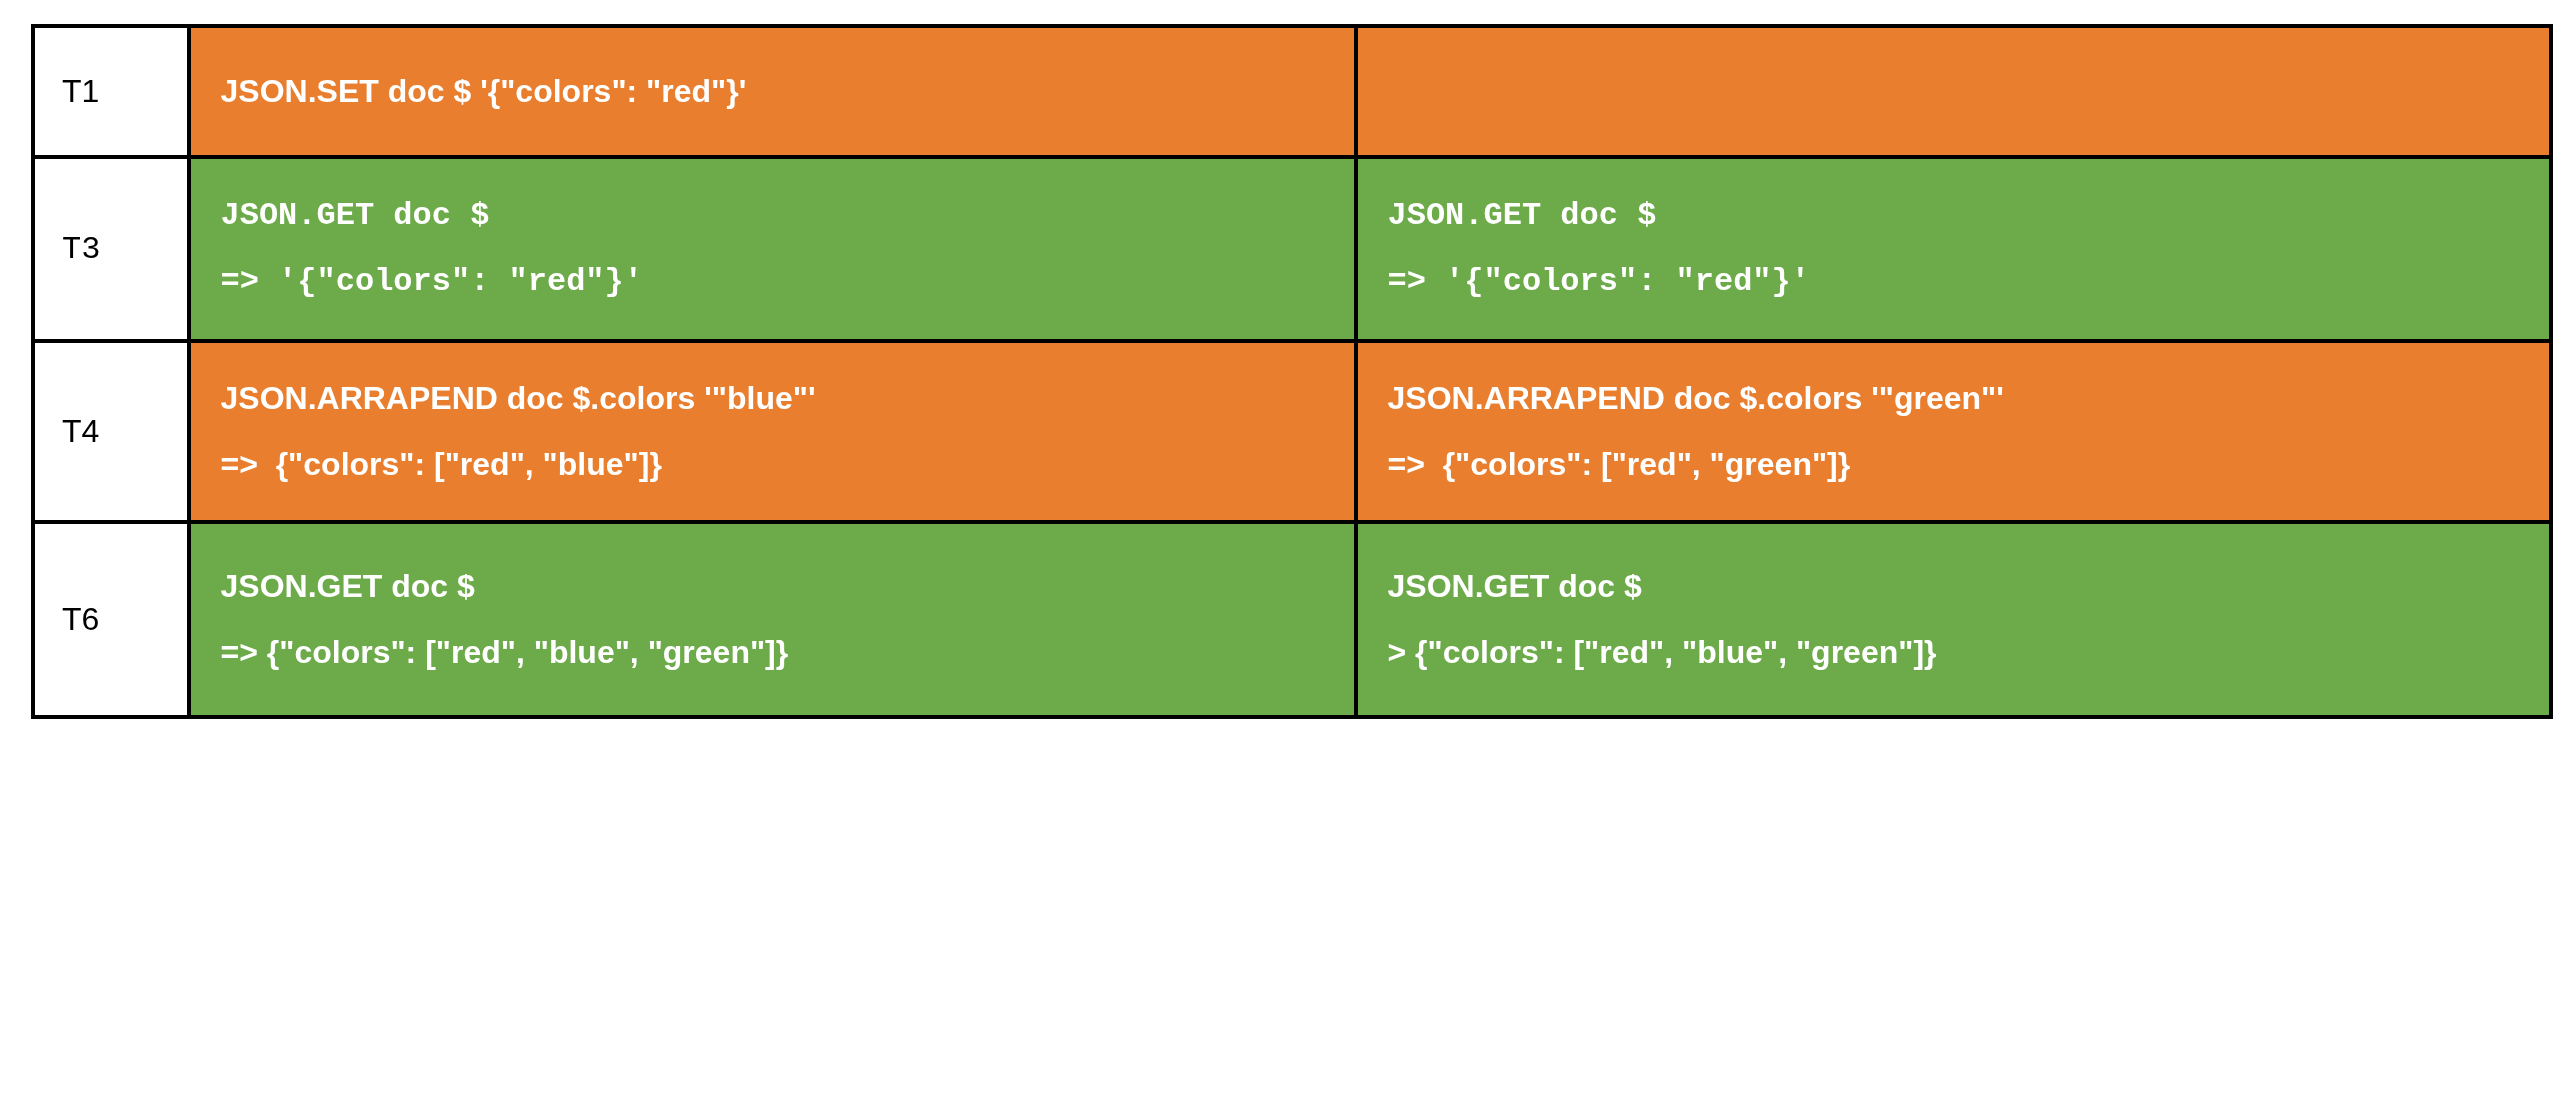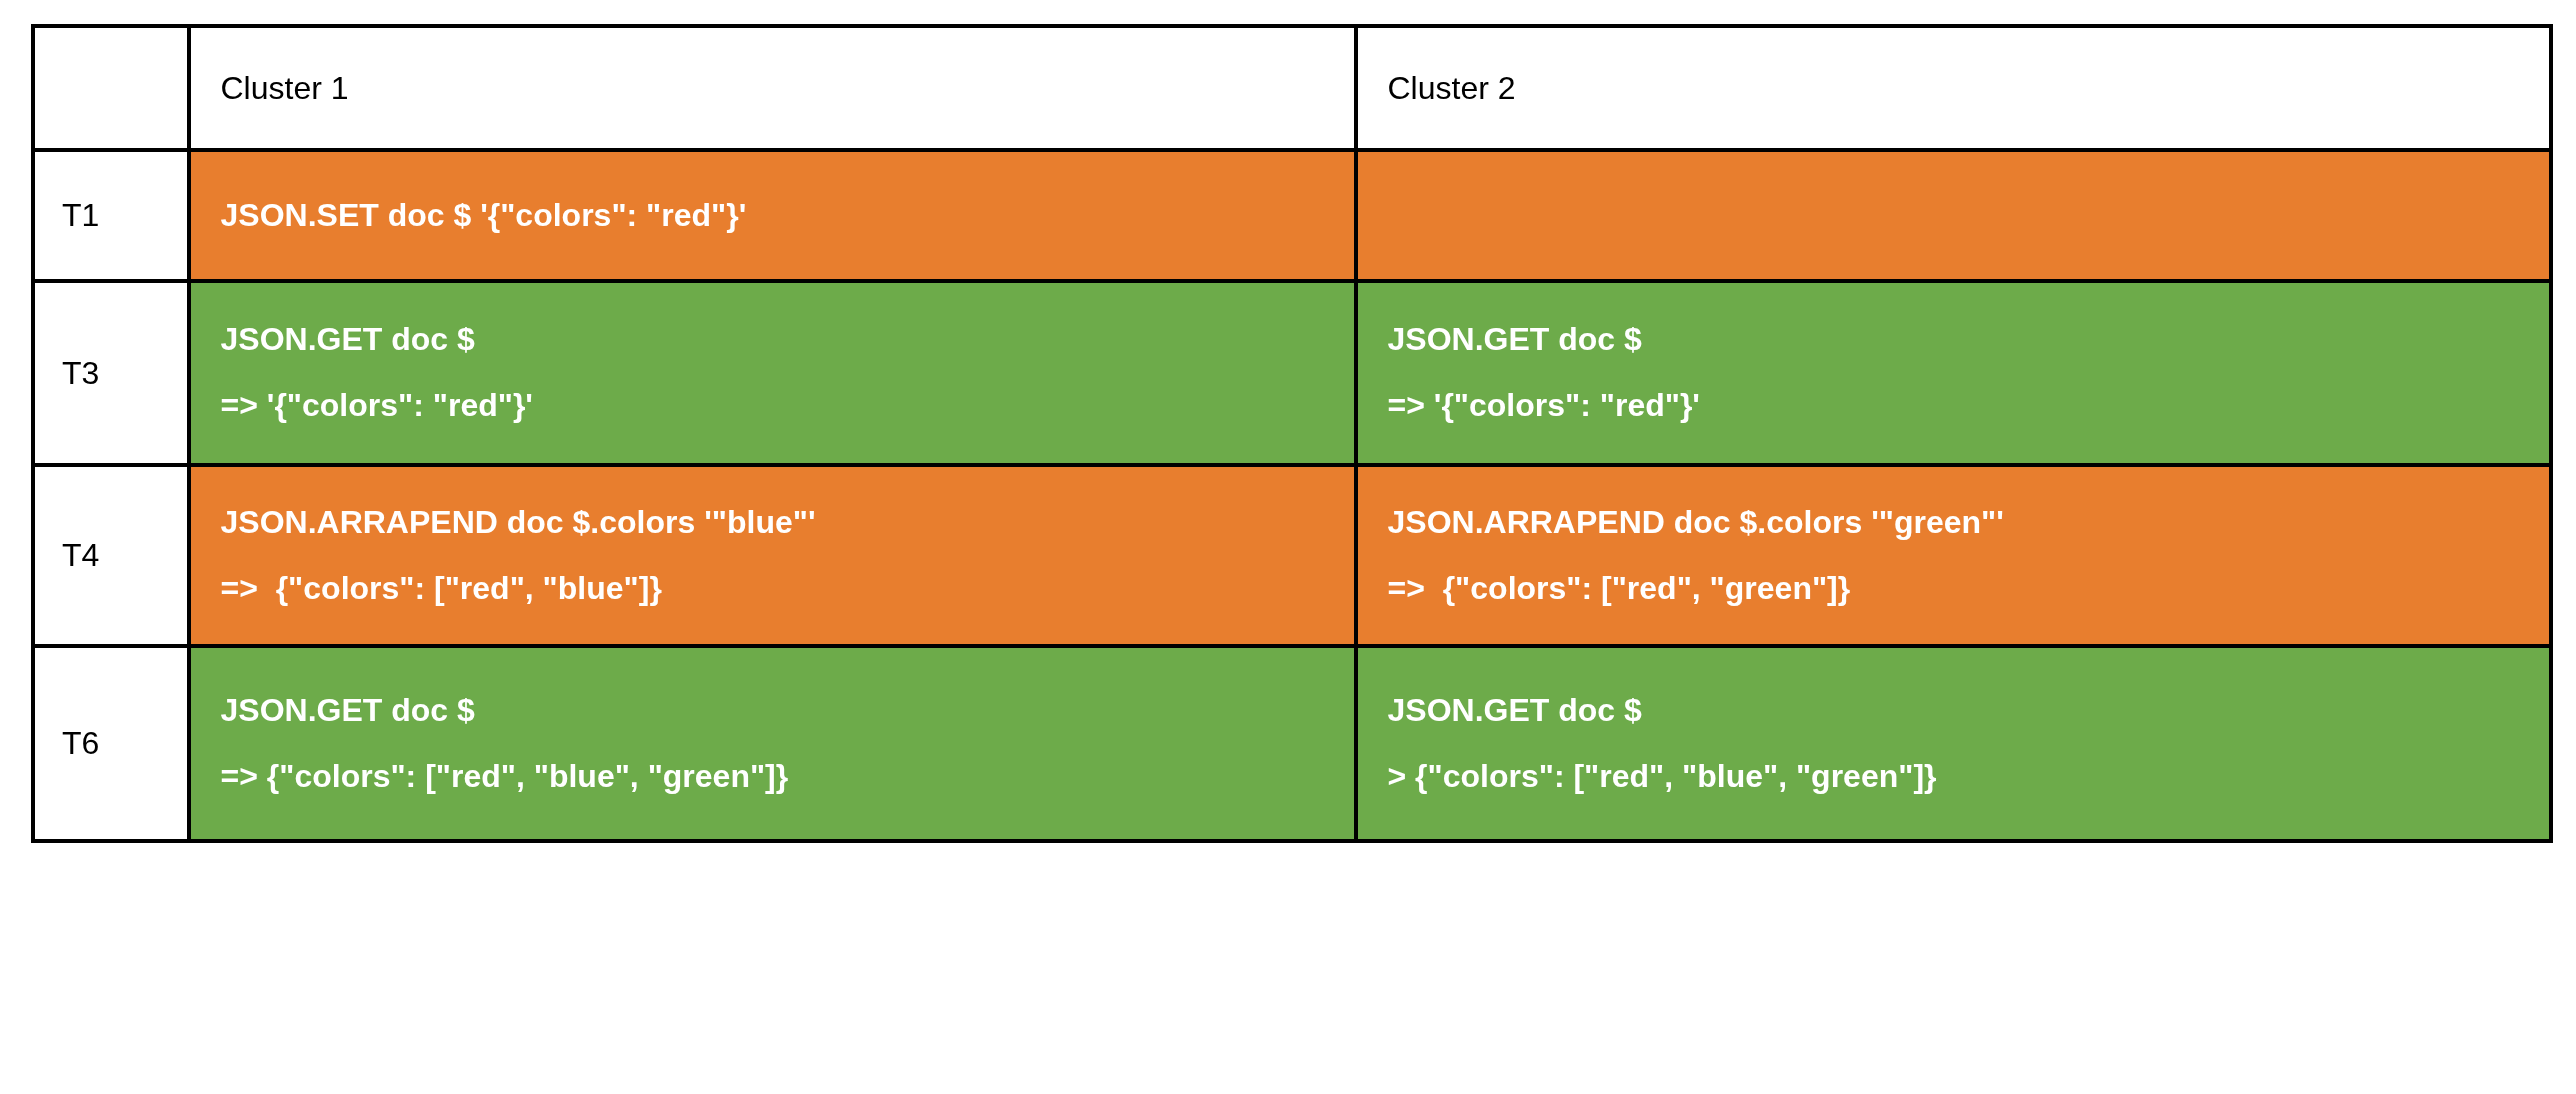--- a/index.html
+++ b/index.html
@@ -70,34 +70,29 @@
 </head>
 <body>
 
 <table class="sync-table">
   <colgroup>
     <col class="c-label">
     <col class="c-cluster1">
     <col class="c-cluster2">
   </colgroup>
   <tbody>
-    <tr style="height:124px;">
-      <th class="label-cell"></th>
-      <th class="header-cell">Cluster 1</th>
-      <th class="header-cell">Cluster 2</th>
-    </tr>
 
     <tr style="height:131px;">
       <td class="label-cell">T1</td>
       <td class="cmd-cell fill-orange">JSON.SET doc $ '{"colors": "red"}'</td>
       <td class="cmd-cell fill-orange"></td>
     </tr>
 
 
-    <tr style="height:184px;">
+    <tr style="height:184px;font-family:Liberation Mono, monospace;">
       <td class="label-cell">T3</td>
       <td class="cmd-cell fill-green">JSON.GET doc $
 =&gt; '{"colors": "red"}'</td>
       <td class="cmd-cell fill-green">JSON.GET doc $
 =&gt; '{"colors": "red"}'</td>
     </tr>
 
     <tr style="height:181px;">
       <td class="label-cell">T4</td>
       <td class="cmd-cell fill-orange">JSON.ARRAPEND doc $.colors '"blue"'

